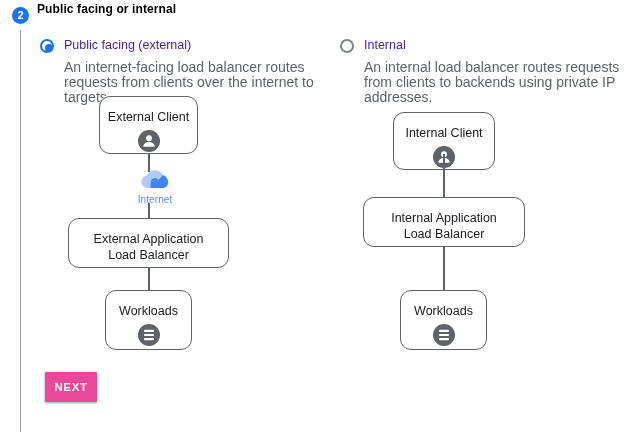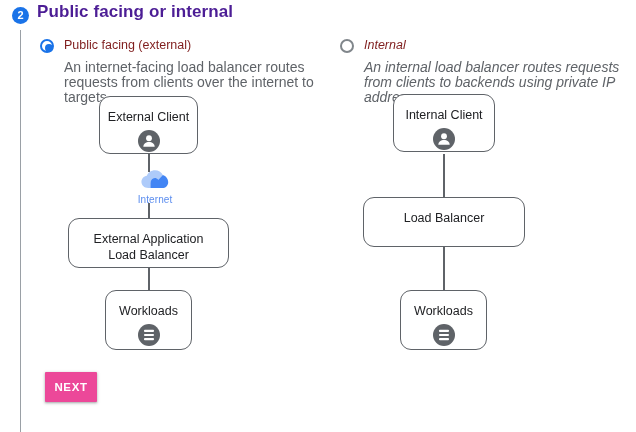--- a/index.html
+++ b/index.html
@@ -29,44 +29,44 @@
     color: #ffffff;
     font-size: 11px;
     font-weight: bold;
     line-height: 17px;
     text-align: center;
   }
   #page-title {
     position: absolute;
     left: 37px;
     top: 2px;
-    font-size: 17px;
+    font-size: 12px;
     font-weight: bold;
     letter-spacing: .1px;
-    color: #4c1d95;
+    color: #000000;
     white-space: nowrap;
   }
 
   
   #step-rail {
     position: absolute;
     left: 20px;
     top: 30px;
     width: 1px;
     height: 402px;
     background: #9aa0a6;
   }
 
   
   .option {
     position: absolute;
     top: 38px;
   }
   #option-external { left: 40px; width: 290px; }
-  #option-internal { left: 340px; width: 290px; font-style: italic; }
+  #option-internal { left: 340px; width: 290px; }
 
   .radio-row {
     position: relative;
     height: 18px;
   }
   .radio {
     position: absolute;
     left: 0;
     top: 1px;
     width: 14px;
@@ -88,21 +88,21 @@
     background: #1a73e8;
   }
   .radio.unchecked {
     border: 2px solid #80868b;
   }
   .radio-label {
     position: absolute;
     left: 24px;
     top: 0px;
     font-size: 12.5px;
-    color: #7f1d1d;
+    color: #4c1d95;
     white-space: nowrap;
   }
   .option-desc {
     margin-left: 24px;
     margin-top: 4px;
     font-size: 14px;
     line-height: 15px;
     color: #5f6368;
     width: 268px;
   }
@@ -226,33 +226,34 @@
 </div>
 
 <div class="option" id="option-internal">
   <div class="radio-row">
     <span class="radio unchecked"></span>
     <span class="radio-label">Internal</span>
   </div>
   <div class="option-desc">An internal load balancer routes requests from clients to backends using private IP addresses.</div>
 </div>
 
-<div class="node two-line" style="left:393px; top:94px; width:102px; height:58px;">
+<div class="node two-line" style="left:393px; top:112px; width:102px; height:58px;">
   <div>Internal Client</div>
   <div class="glyph-circle">
     <svg width="22" height="22" viewBox="0 0 24 24" aria-hidden="true">
       <circle cx="12" cy="9" r="3.2" fill="#ffffff"></circle>
       <path d="M5.8 18.4c0-3.3 2.8-5.2 6.2-5.2s6.2 1.9 6.2 5.2z" fill="#ffffff"></path>
     </svg>
   </div>
 </div>
 
 <div class="connector" style="left:443px; top:154px; height:44px;"></div>
 
 <div class="node two-line" style="left:363px; top:197px; width:162px; height:50px;">
+  <div>Internal Application</div>
   <div>Load Balancer</div>
 </div>
 
 <div class="connector" style="left:443px; top:247px; height:44px;"></div>
 
 <div class="node two-line" style="left:400px; top:290px; width:87px; height:60px;">
   <div>Workloads</div>
   <div class="glyph-circle">
     <svg width="22" height="22" viewBox="0 0 24 24" aria-hidden="true">
       <rect x="6.5" y="6.2" width="11" height="2.4" rx="1.1" fill="#ffffff"></rect>

